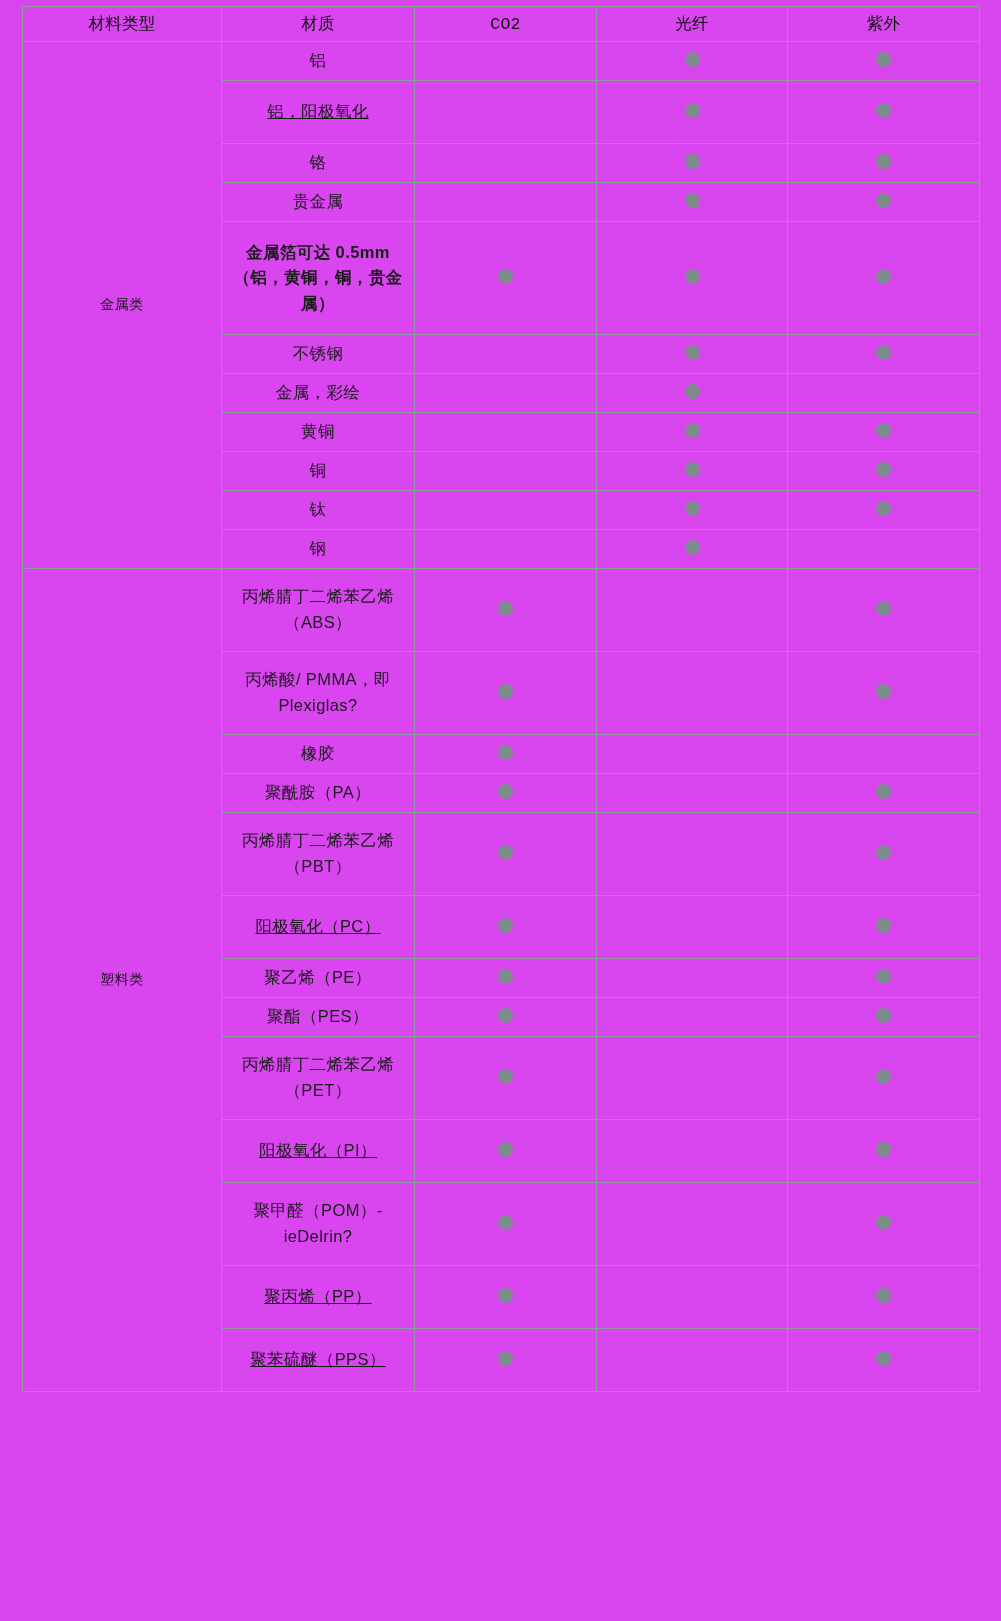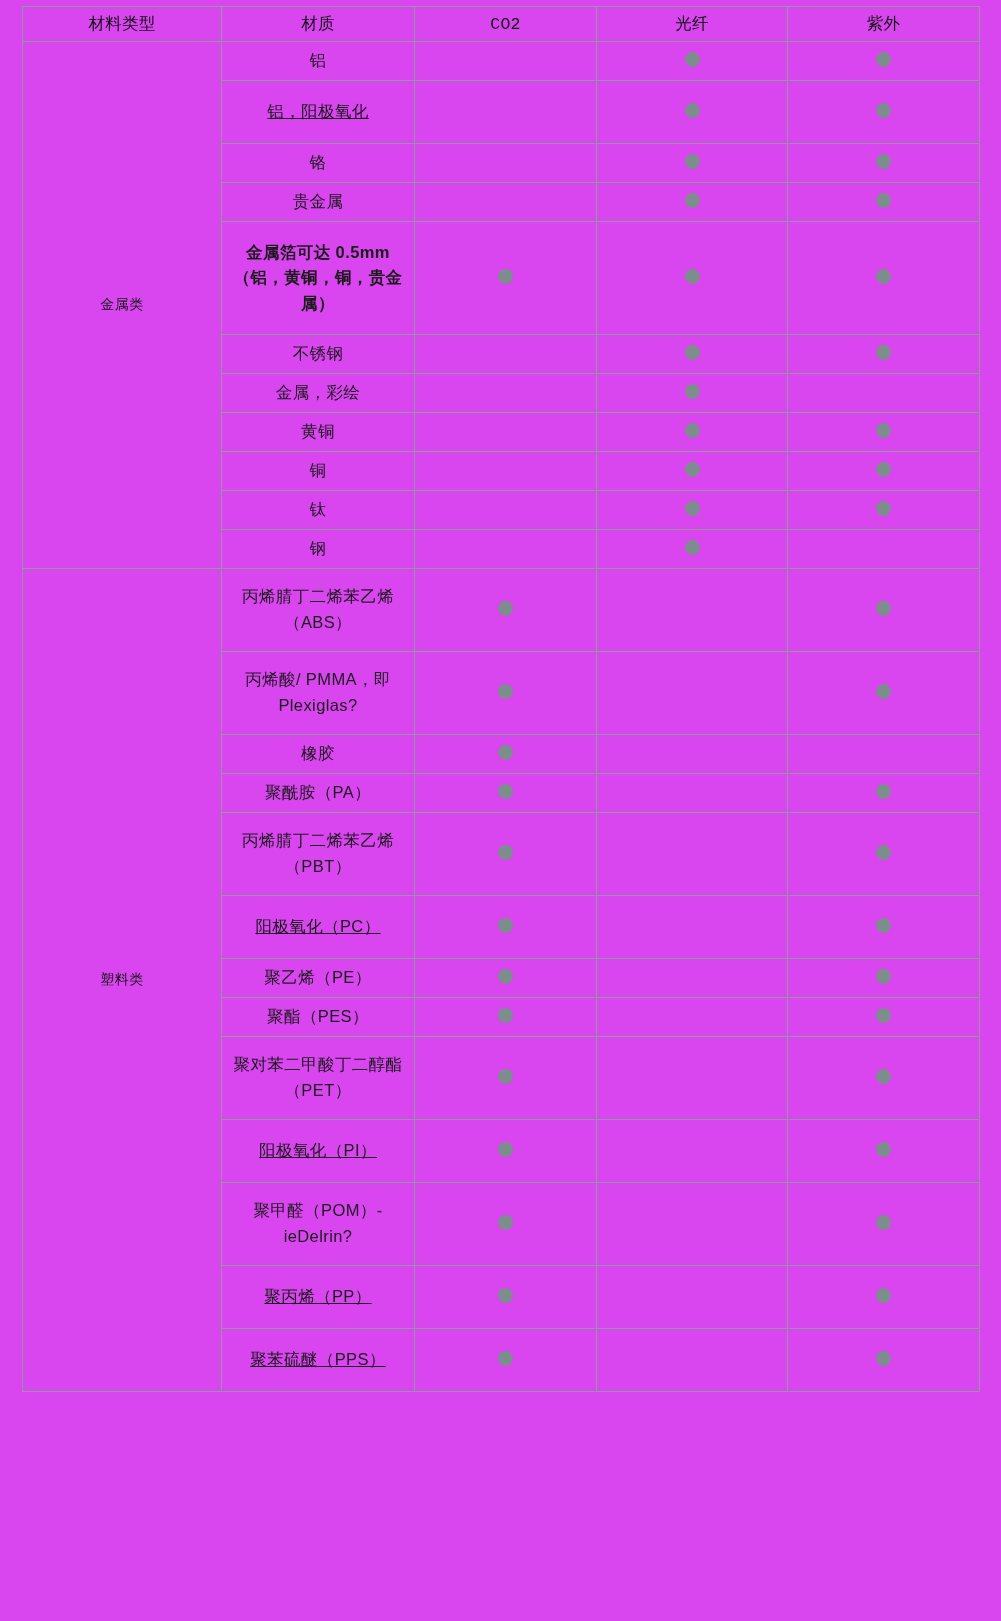--- a/index.html
+++ b/index.html
@@ -208,21 +208,21 @@
           <td class="dot"></td>
           <td class="dot"><span class="bullet"></span></td>
         </tr>
         <tr class="r1">
           <td class="mat">聚酯（PES）</td>
           <td class="dot"><span class="bullet"></span></td>
           <td class="dot"></td>
           <td class="dot"><span class="bullet"></span></td>
         </tr>
         <tr class="r3">
-          <td class="mat">聚对苯二甲酸丁二醇酯（PET）</td>
+          <td class="mat">丙烯腈丁二烯苯乙烯（PET）</td>
           <td class="dot"><span class="bullet"></span></td>
           <td class="dot"></td>
           <td class="dot"><span class="bullet"></span></td>
         </tr>
         <tr class="r2">
           <td class="mat">阳极氧化（PI）</td>
           <td class="dot"><span class="bullet"></span></td>
           <td class="dot"></td>
           <td class="dot"><span class="bullet"></span></td>
         </tr>

